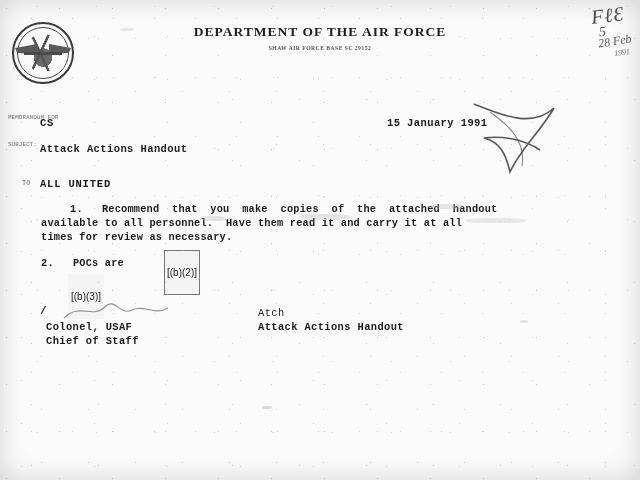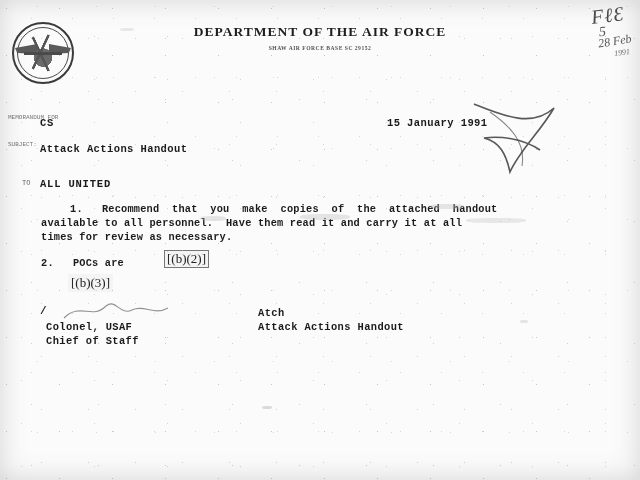--- a/index.html
+++ b/index.html
@@ -233,25 +233,25 @@
     color: #1c1c1c;
     white-space: pre;
   }
   #p1l1 { left: 70px; top: 203px; }
   #p1l2 { left: 41px; top: 217px; }
   #p1l3 { left: 41px; top: 231px; }
   #p2l1 { left: 41px; top: 257px; }
 
   .redact {
     position: absolute;
-    font-family: Liberation Serif, serif;
-    font-size: 13px;
+    font-family: Liberation Sans, sans-serif;
+    font-size: 10px;
     color: #222;
     border: 1px solid #777;
-    padding: 0 2px;
+    padding: 16px 2px;
     background: #f4f4f2;
   }
   #redact1 { left: 164px; top: 250px; }
   #redact2 { left: 68px; top: 274px; border-color: transparent; }
 
   
   #sig-slash {
     position: absolute;
     left: 40px;
     top: 305px;
@@ -289,21 +289,21 @@
     top: 300px;
     width: 110px;
     height: 22px;
     pointer-events: none;
   }
   #atch-label {
     position: absolute;
     left: 258px;
     top: 307px;
     font-size: 10.4px;
-    font-weight: bold;
+    font-weight: normal;
     letter-spacing: .4px;
   }
   #atch-item {
     position: absolute;
     left: 258px;
     top: 321px;
     font-size: 10.4px;
     font-weight: bold;
     letter-spacing: .4px;
   }

